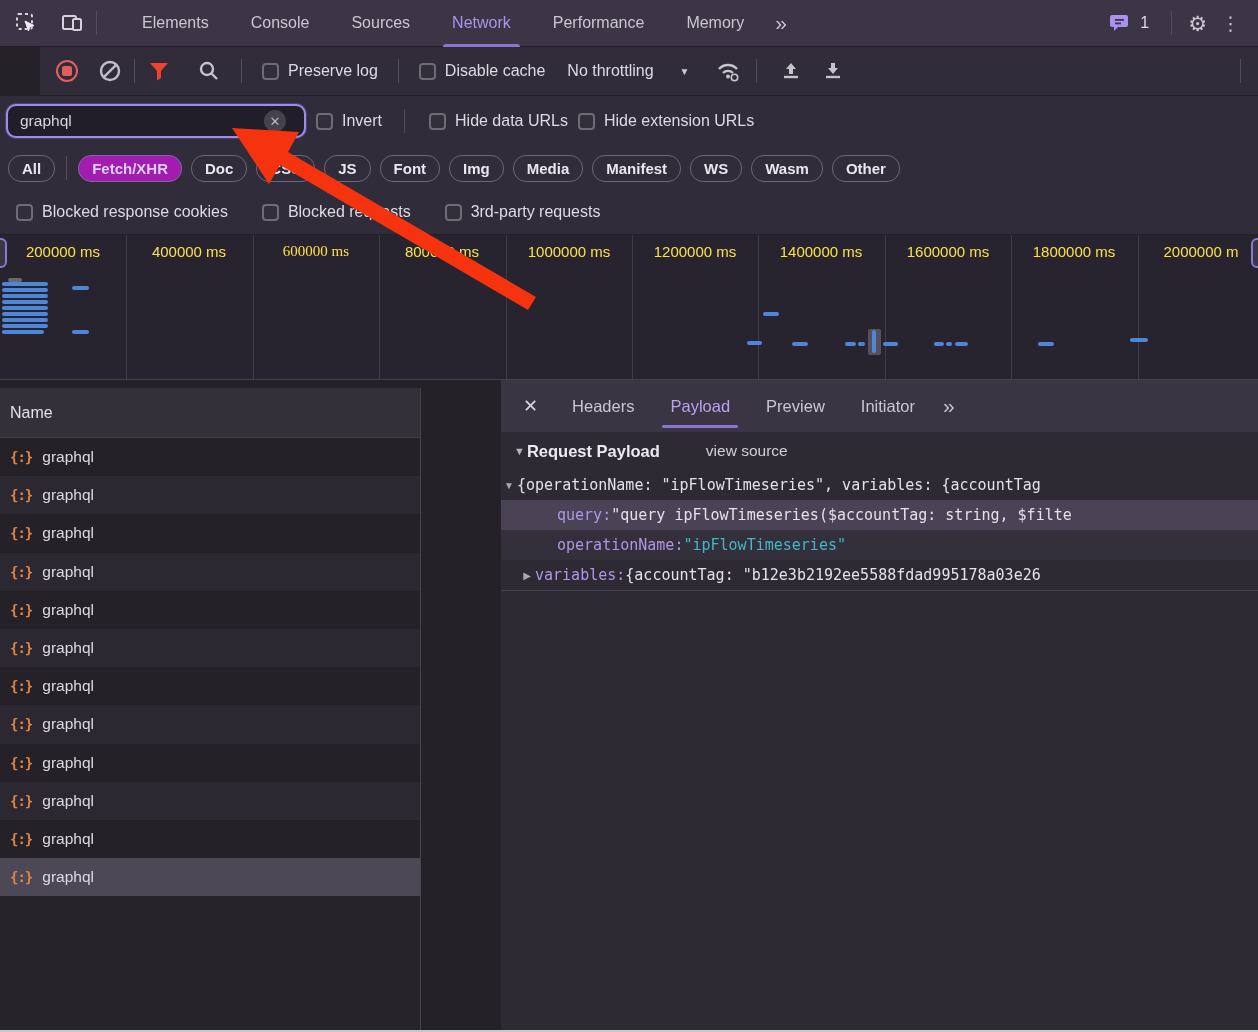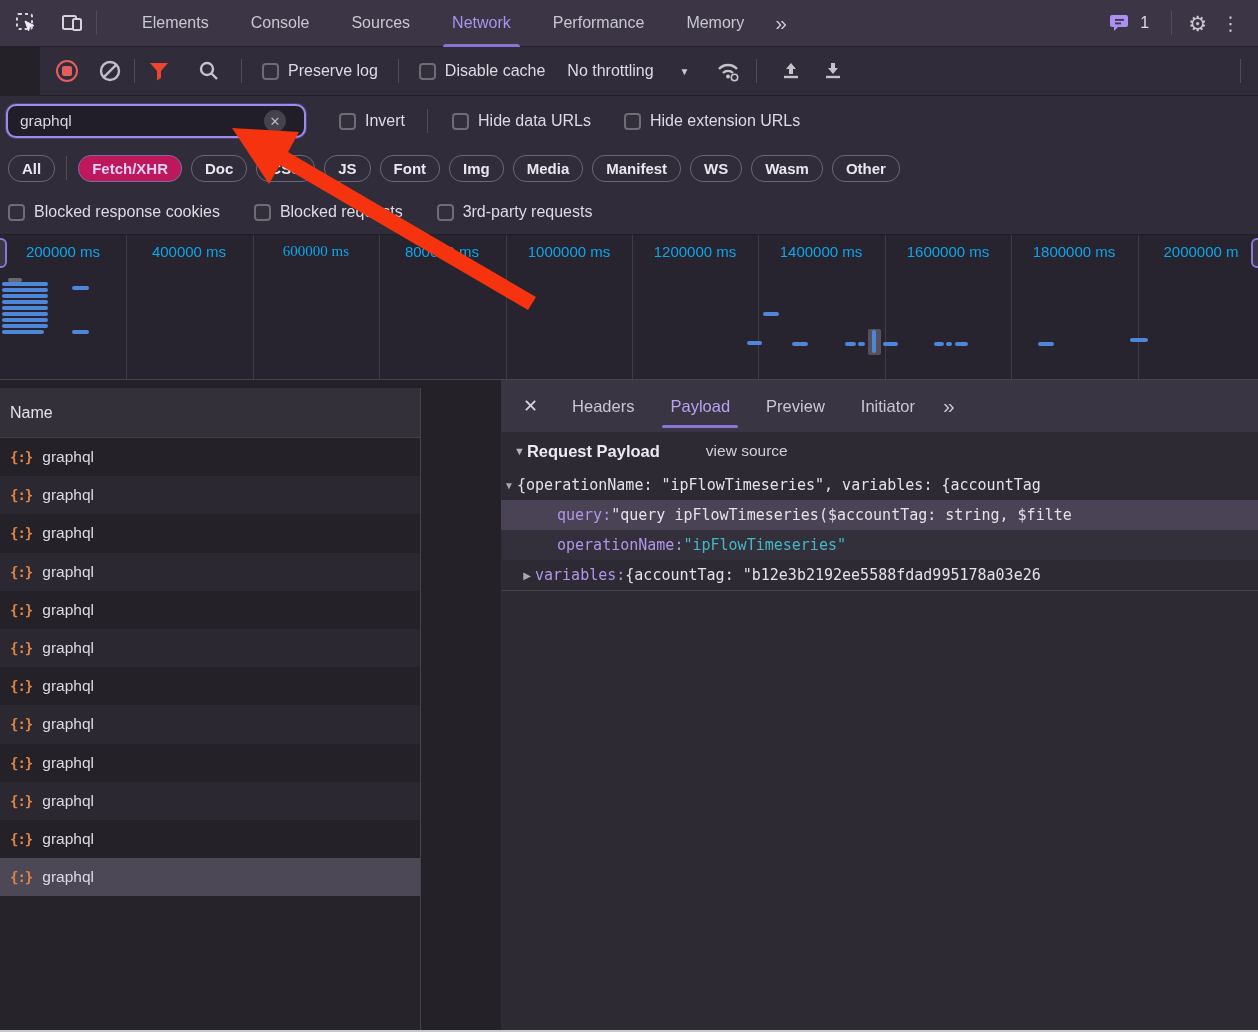--- a/index.html
+++ b/index.html
@@ -41,35 +41,35 @@
   .chklbl{display:flex;align-items:center;gap:9px;font-size:16px;color:var(--txt);}
   #throttle{display:flex;align-items:center;gap:26px;font-size:16px;color:var(--txt);}
   #throttle .caret{font-size:10px;color:var(--txt-dim);}
   #nettoolbar-right{margin-left:auto;display:flex;align-items:center;padding-right:12px;}
 
   
   #filterrow{position:absolute;left:0;top:96px;width:1258px;height:50px;background:var(--bg-bar);display:flex;align-items:center;}
   #filter-box{position:relative;margin-left:6px;width:300px;height:34px;background:#211e29;border:2px solid #9e8cec;border-radius:10px;box-shadow:0 0 0 1px rgba(130,110,220,.35);display:flex;align-items:center;}
   #filter-box input{background:transparent;border:none;outline:none;color:#d8d5de;font-size:15.5px;font-family:"Liberation Sans",sans-serif;padding:0 12px;width:256px;}
   #filter-clear{width:22px;height:22px;border-radius:50%;background:#45424d;color:#bcb9c4;font-size:13px;display:flex;align-items:center;justify-content:center;margin-right:5px;}
-  #filterrow .chklbl{margin-left:33px;}
+  #filterrow .chklbl{margin-left:10px;}
 
   
   #chiprow{position:absolute;left:0;top:146px;width:1258px;height:44px;background:var(--bg-bar);display:flex;align-items:center;gap:9px;padding-left:8px;}
   .chip{border:1.5px solid #6c6776;border-radius:13px;padding:4px 13px;font-size:15px;font-weight:600;color:#e8e6ee;background:transparent;white-space:nowrap;}
-  .chip.active{background:#be185d;border-color:#7a6aa8;color:#d9d0f4;}
+  .chip.active{background:#a21caf;border-color:#7a6aa8;color:#d9d0f4;}
   .chipsep{width:1px;height:24px;background:var(--sep);margin:0 2px;}
 
   
-  #blockedrow{position:absolute;left:0;top:190px;width:1258px;height:45px;background:var(--bg-bar);border-bottom:1px solid var(--line);display:flex;align-items:center;gap:34px;padding-left:8px;}
+  #blockedrow{position:absolute;left:0;top:190px;width:1258px;height:45px;background:var(--bg-bar);border-bottom:1px solid var(--line);display:flex;align-items:center;gap:34px;padding-left:16px;}
 
   
   #overview{position:absolute;left:0;top:235px;width:1258px;height:145px;background:var(--bg-overview);border-bottom:1px solid #45414d;overflow:hidden;}
   .col-sep{position:absolute;top:0;width:1px;height:145px;background:var(--colsep);}
-  .col-label{position:absolute;top:8px;width:126px;text-align:center;font-size:15px;color:#0ea5e9;white-space:nowrap;}
+  .col-label{position:absolute;top:8px;width:126px;text-align:center;font-size:15px;color:#fde047;white-space:nowrap;}
   .ovbar{position:absolute;border-radius:2px;}
   .ovbar.b{background:var(--blue);}
   .ovbar.g{background:#6a676f;}
   .ovbar.m{background:#55515c;border-radius:2px;}
   .ovbar.v{background:var(--blue);}
   .handle{position:absolute;top:3px;width:12px;height:30px;border:2px solid #8a79d2;border-radius:7px;background:#3a3646;}
 
   
   #table{position:absolute;left:0;top:388px;width:421px;height:652px;background:#26232b;border-right:1px solid #47434e;}
   #table-header{height:50px;line-height:50px;background:var(--bg-header);border-bottom:1px solid #413d49;font-size:16px;color:#e3e1e8;padding-left:10px;}

